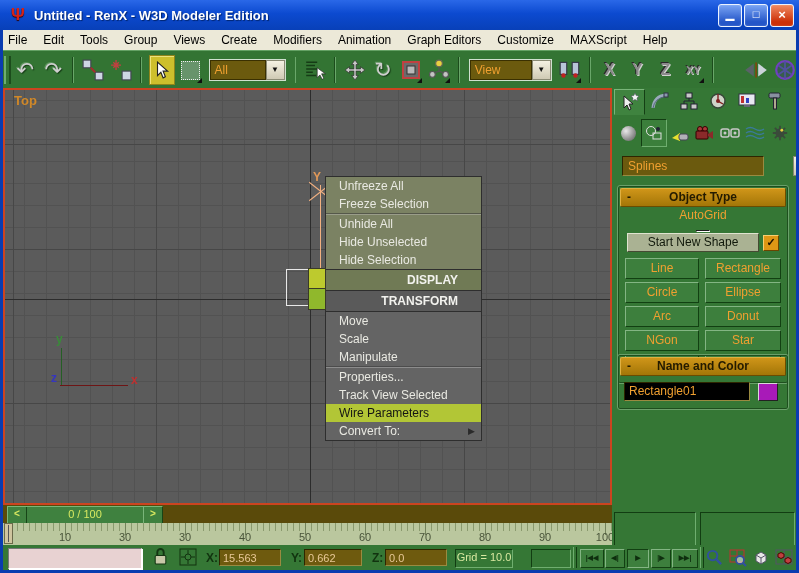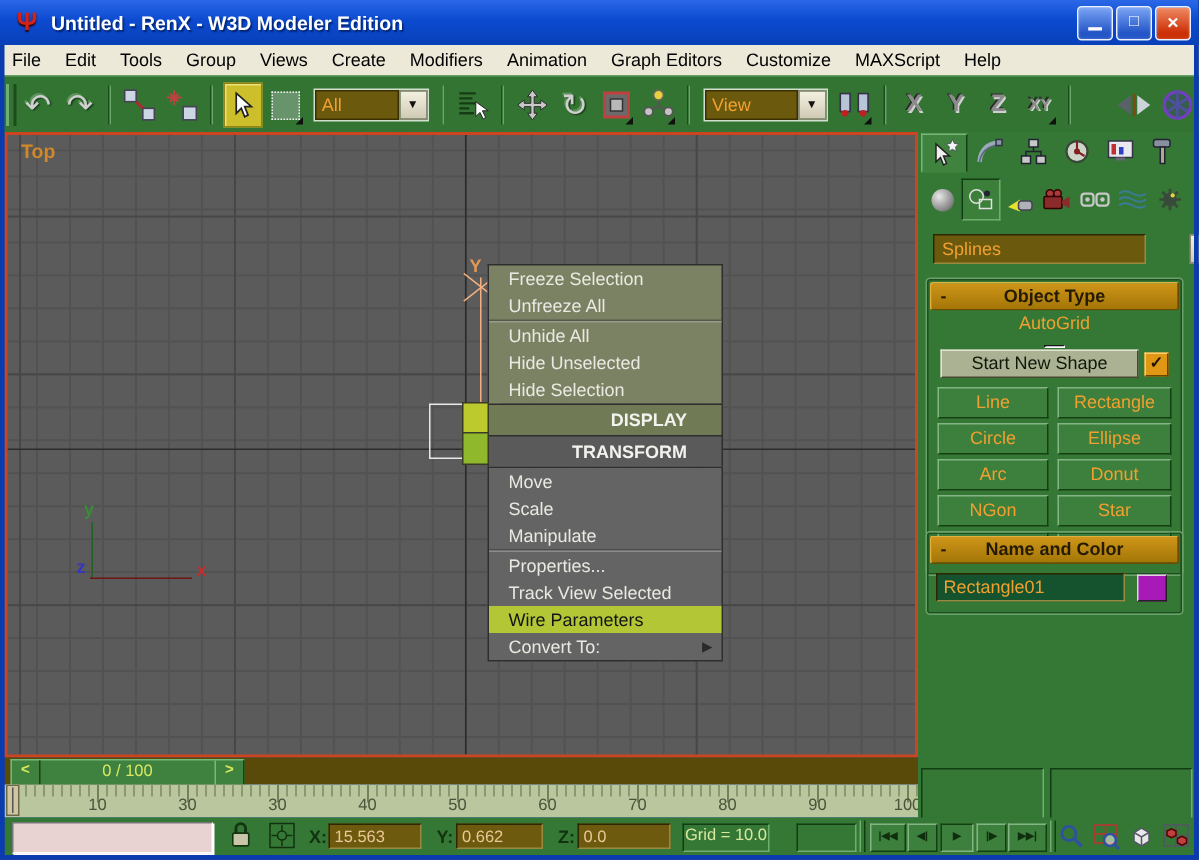--- a/index.html
+++ b/index.html
@@ -117,21 +117,21 @@
     text-align:center;line-height:17px;}
   .sns-chk{width:14px;height:14px;background:#df9715;border:1px solid;
     border-color:#f7cf70 #6a4500 #6a4500 #f7cf70;color:#201400;font-size:11px;
     line-height:13px;text-align:center;font-weight:bold;}
   .btn-grid{display:grid;grid-template-columns:74px 76px;gap:3px 6px;
     justify-content:center;margin:6px 0 8px 0;}
   .gbtn{height:19px;background:#3d7f3d;border:1px solid;
     border-color:#83b583 #124012 #124012 #83b583;color:#f0a030;font-size:12px;
     text-align:center;line-height:18px;}
   .nc-row{display:flex;align-items:center;gap:8px;margin:6px 6px 8px 6px;}
-  .name-field{width:116px;height:17px;background:#14532d;border:1px solid;
+  .name-field{width:116px;height:17px;background:#000000;border:1px solid;
     border-color:#2e2600 #9a8a40 #9a8a40 #2e2600;color:#f0a030;font-size:12px;
     line-height:16px;padding:0 4px;}
   .swatch{width:18px;height:16px;border:1px solid;border-color:#d9d9d9 #222 #222 #d9d9d9;}
   .bbox{position:absolute;height:56px;top:424px;border:1px solid;
     border-color:#123d12 #6fae6f #6fae6f #123d12;}
   
   .timeline{position:absolute;left:3px;top:505px;width:609px;height:18px;background:#5a4a0a;}
   .tslider{position:absolute;left:4px;top:1px;width:154px;height:16px;display:flex;
     background:#3f813f;border:1px solid;border-color:#7ab57a #174517 #174517 #7ab57a;}
   .tarrow{width:18px;color:#d8e860;font-size:10px;font-weight:bold;text-align:center;
@@ -325,22 +325,22 @@
     <span class="giz-y">Y</span>
     <div class="wy-line"></div>
     <div class="wx-line"></div>
     <span class="wlab" style="left:51px;top:242px;color:#3a8a3a;">y</span>
     <span class="wlab" style="left:46px;top:281px;color:#3535c0;">z</span>
     <span class="wlab" style="left:126px;top:283px;color:#c03030;">x</span>
   </div>
 
   <div class="quadmenu">
     <div class="quad-sec q-display">
+      <div class="q-item">Unfreeze All</div>
       <div class="q-item">Freeze Selection</div>
-      <div class="q-item">Unfreeze All</div>
       <div class="q-sep"></div>
       <div class="q-item">Unhide All</div>
       <div class="q-item">Hide Unselected</div>
       <div class="q-item">Hide Selection</div>
     </div>
     <div class="q-bar display">DISPLAY</div>
     <div class="q-sq" style="top:92px;background:#bdca2e;"></div>
     <div class="q-bar transform">TRANSFORM</div>
     <div class="q-sq" style="top:112px;background:#90b82c;"></div>
     <div class="quad-sec q-transform q-last">

